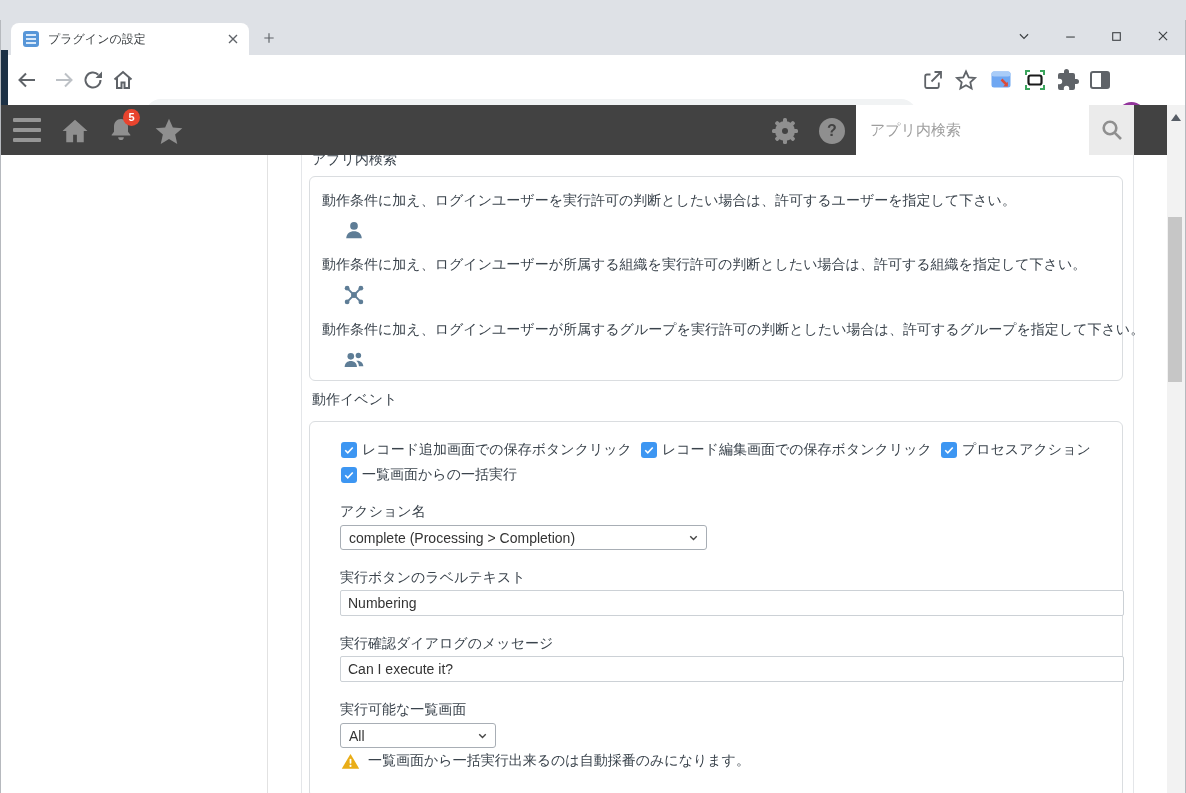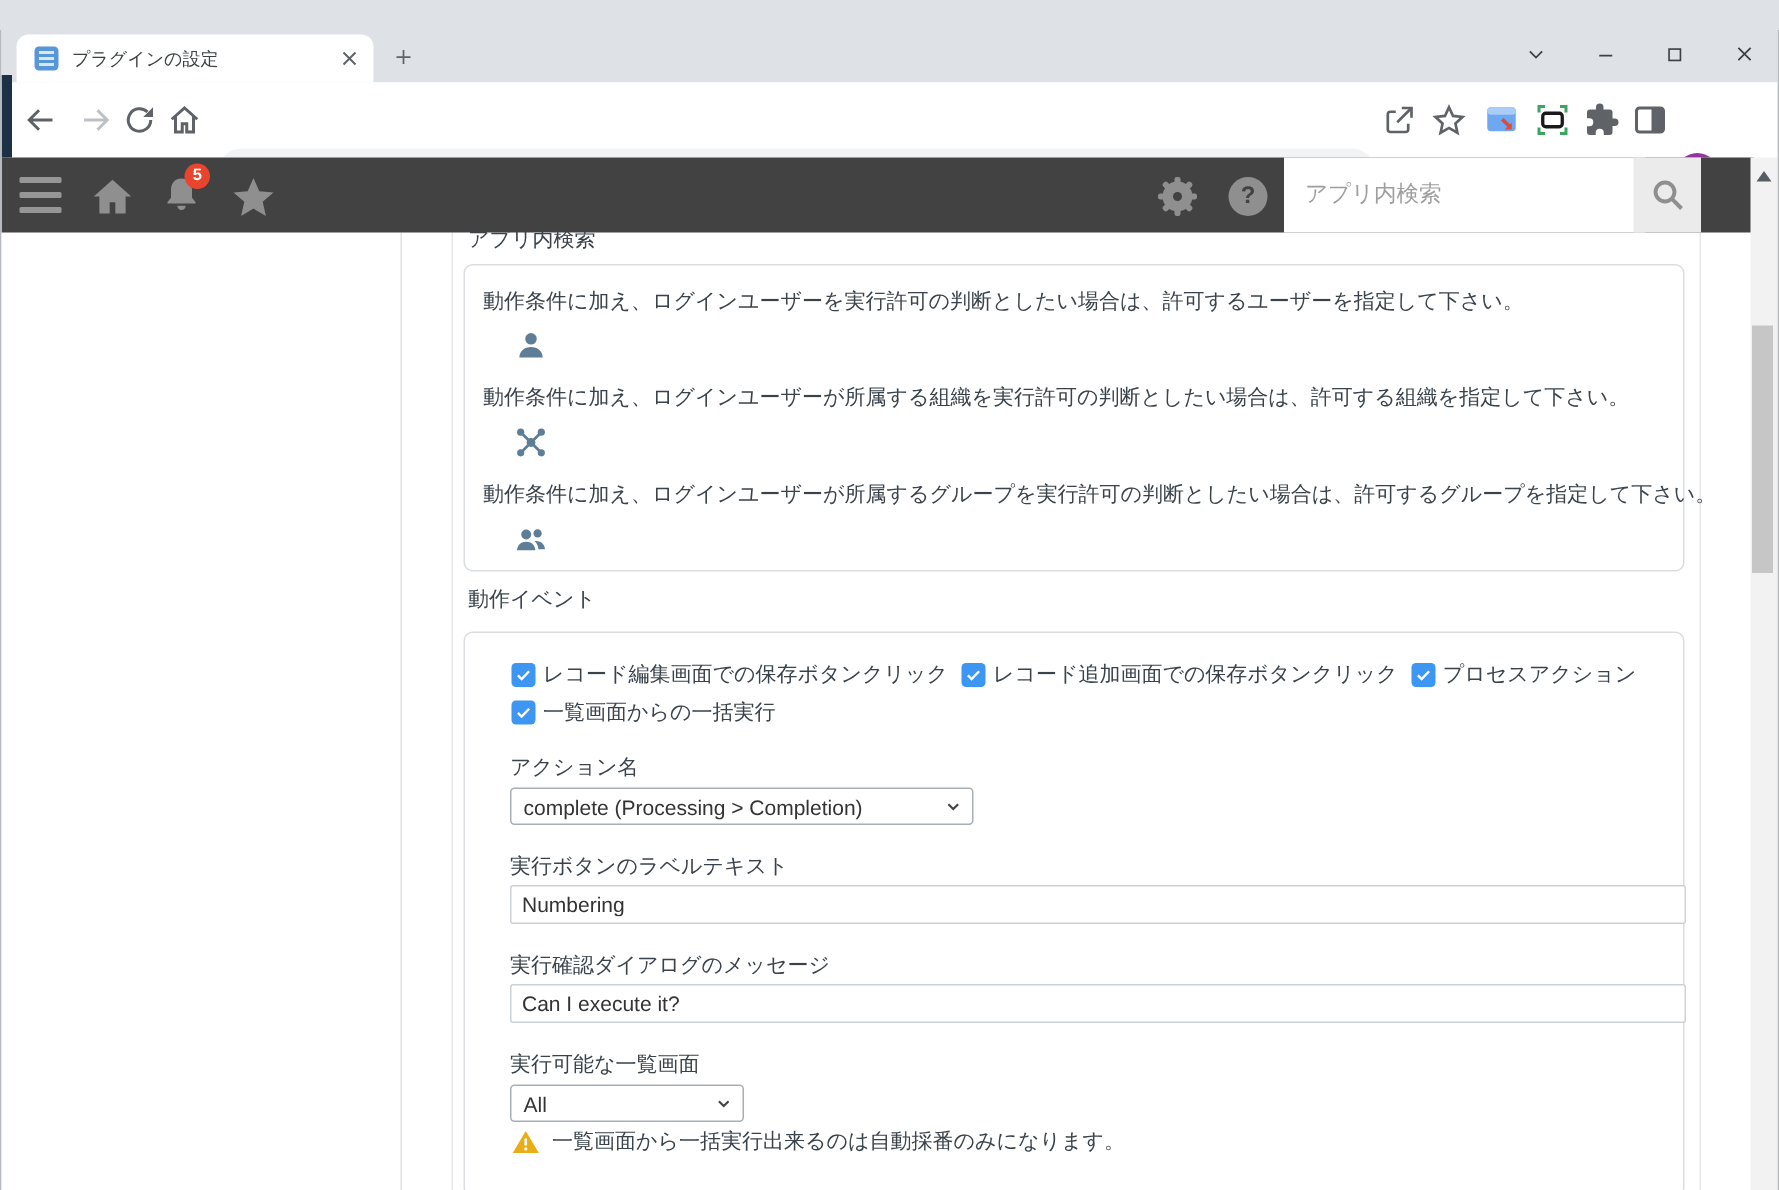--- a/index.html
+++ b/index.html
@@ -85,21 +85,21 @@
   .pick-icon { position:absolute; left:33px; width:22px; height:22px; }
   .cb-row { position:absolute; left:31px; display:flex; gap:9px; align-items:center; }
   .cbr1 { top:19px; } .cbr2 { top:44px; }
   .cb-item { display:flex; align-items:center; gap:5px; }
   .cbx { width:16px; height:16px; border-radius:3px; background:#3d96f2; display:flex; align-items:center; justify-content:center; flex:0 0 auto; }
   .cb-label { font-size:14px; color:#3a434c; white-space:nowrap; }
   .f-label { position:absolute; left:30px; font-size:14px; color:#3a434c; }
   .fl-action { top:81px; } .fl-btn { top:147px; } .fl-confirm { top:213px; } .fl-lv { top:279px; }
   .select { position:absolute; left:30px; height:25px; background:#fff; border:1px solid #a8aeb5; border-radius:3px;
             display:flex; align-items:center; justify-content:space-between; padding:0 6px 0 8px; font-size:14px; color:#333; }
-  .sel-action { top:103px; width:309px; } .sel-lv { top:301px; width:156px;text-align:center; }
+  .sel-action { top:103px; width:367px; } .sel-lv { top:301px; width:156px;text-align:center; }
   .text-input { position:absolute; left:30px; width:784px; height:26px; border:1px solid #ccd1d6; border-radius:2px;
                 padding:0 7px; font-size:14px; color:#333; font-family:"Liberation Sans",sans-serif; background:#fff; outline:none; }
   .ti-btn { top:168px; } .ti-confirm { top:234px; }
   .warning-row { position:absolute; left:31px; top:330px; display:flex; gap:8px; }
   .warning-row span { font-size:14px; color:#3a434c; white-space:nowrap; }
 
   .bottom-frame { position:absolute; left:0; right:0; bottom:1px; height:2px; background:#6b6b6b; z-index:40; }
   .bottom-frame2 { position:absolute; left:0; right:0; bottom:0; height:1px; background:#b9bcc0; z-index:40; }
   svg { display:block; }
 </style>
@@ -259,42 +259,42 @@
               <circle cx="16.8" cy="7.2" r="3"></circle>
               <path d="M15.8 12.8c3.5.1 6.1 2.3 6.4 6h-4.8c-.2-2.5-1.2-4.7-3-6z"></path>
             </svg>
         </div>
       </div>
 
       <div class="sec-label lbl2">動作イベント</div>
 
       <div class="group-box box2">
         <div class="cb-row cbr1">
+          <label class="cb-item">
+            <span class="cbx">
+                <svg width="12" height="12" viewBox="0 0 24 24" fill="none" stroke="#fff" stroke-width="3.2">
+                  <path d="M4.5 12.5l5 5L19.5 7"></path>
+                </svg>
+              </span>
+            <span class="cb-label">レコード追加画面での保存ボタンクリック</span>
+          </label>
           <label class="cb-item">
             <span class="cbx">
                 <svg width="12" height="12" viewBox="0 0 24 24" fill="none" stroke="#fff" stroke-width="3.2">
                   <path d="M4.5 12.5l5 5L19.5 7"></path>
                 </svg>
               </span>
             <span class="cb-label">レコード編集画面での保存ボタンクリック</span>
           </label>
           <label class="cb-item">
             <span class="cbx">
                 <svg width="12" height="12" viewBox="0 0 24 24" fill="none" stroke="#fff" stroke-width="3.2">
                   <path d="M4.5 12.5l5 5L19.5 7"></path>
                 </svg>
               </span>
-            <span class="cb-label">レコード追加画面での保存ボタンクリック</span>
-          </label>
-          <label class="cb-item">
-            <span class="cbx">
-                <svg width="12" height="12" viewBox="0 0 24 24" fill="none" stroke="#fff" stroke-width="3.2">
-                  <path d="M4.5 12.5l5 5L19.5 7"></path>
-                </svg>
-              </span>
             <span class="cb-label">プロセスアクション</span>
           </label>
         </div>
         <div class="cb-row cbr2">
           <label class="cb-item">
             <span class="cbx">
                 <svg width="12" height="12" viewBox="0 0 24 24" fill="none" stroke="#fff" stroke-width="3.2">
                   <path d="M4.5 12.5l5 5L19.5 7"></path>
                 </svg>
               </span>

